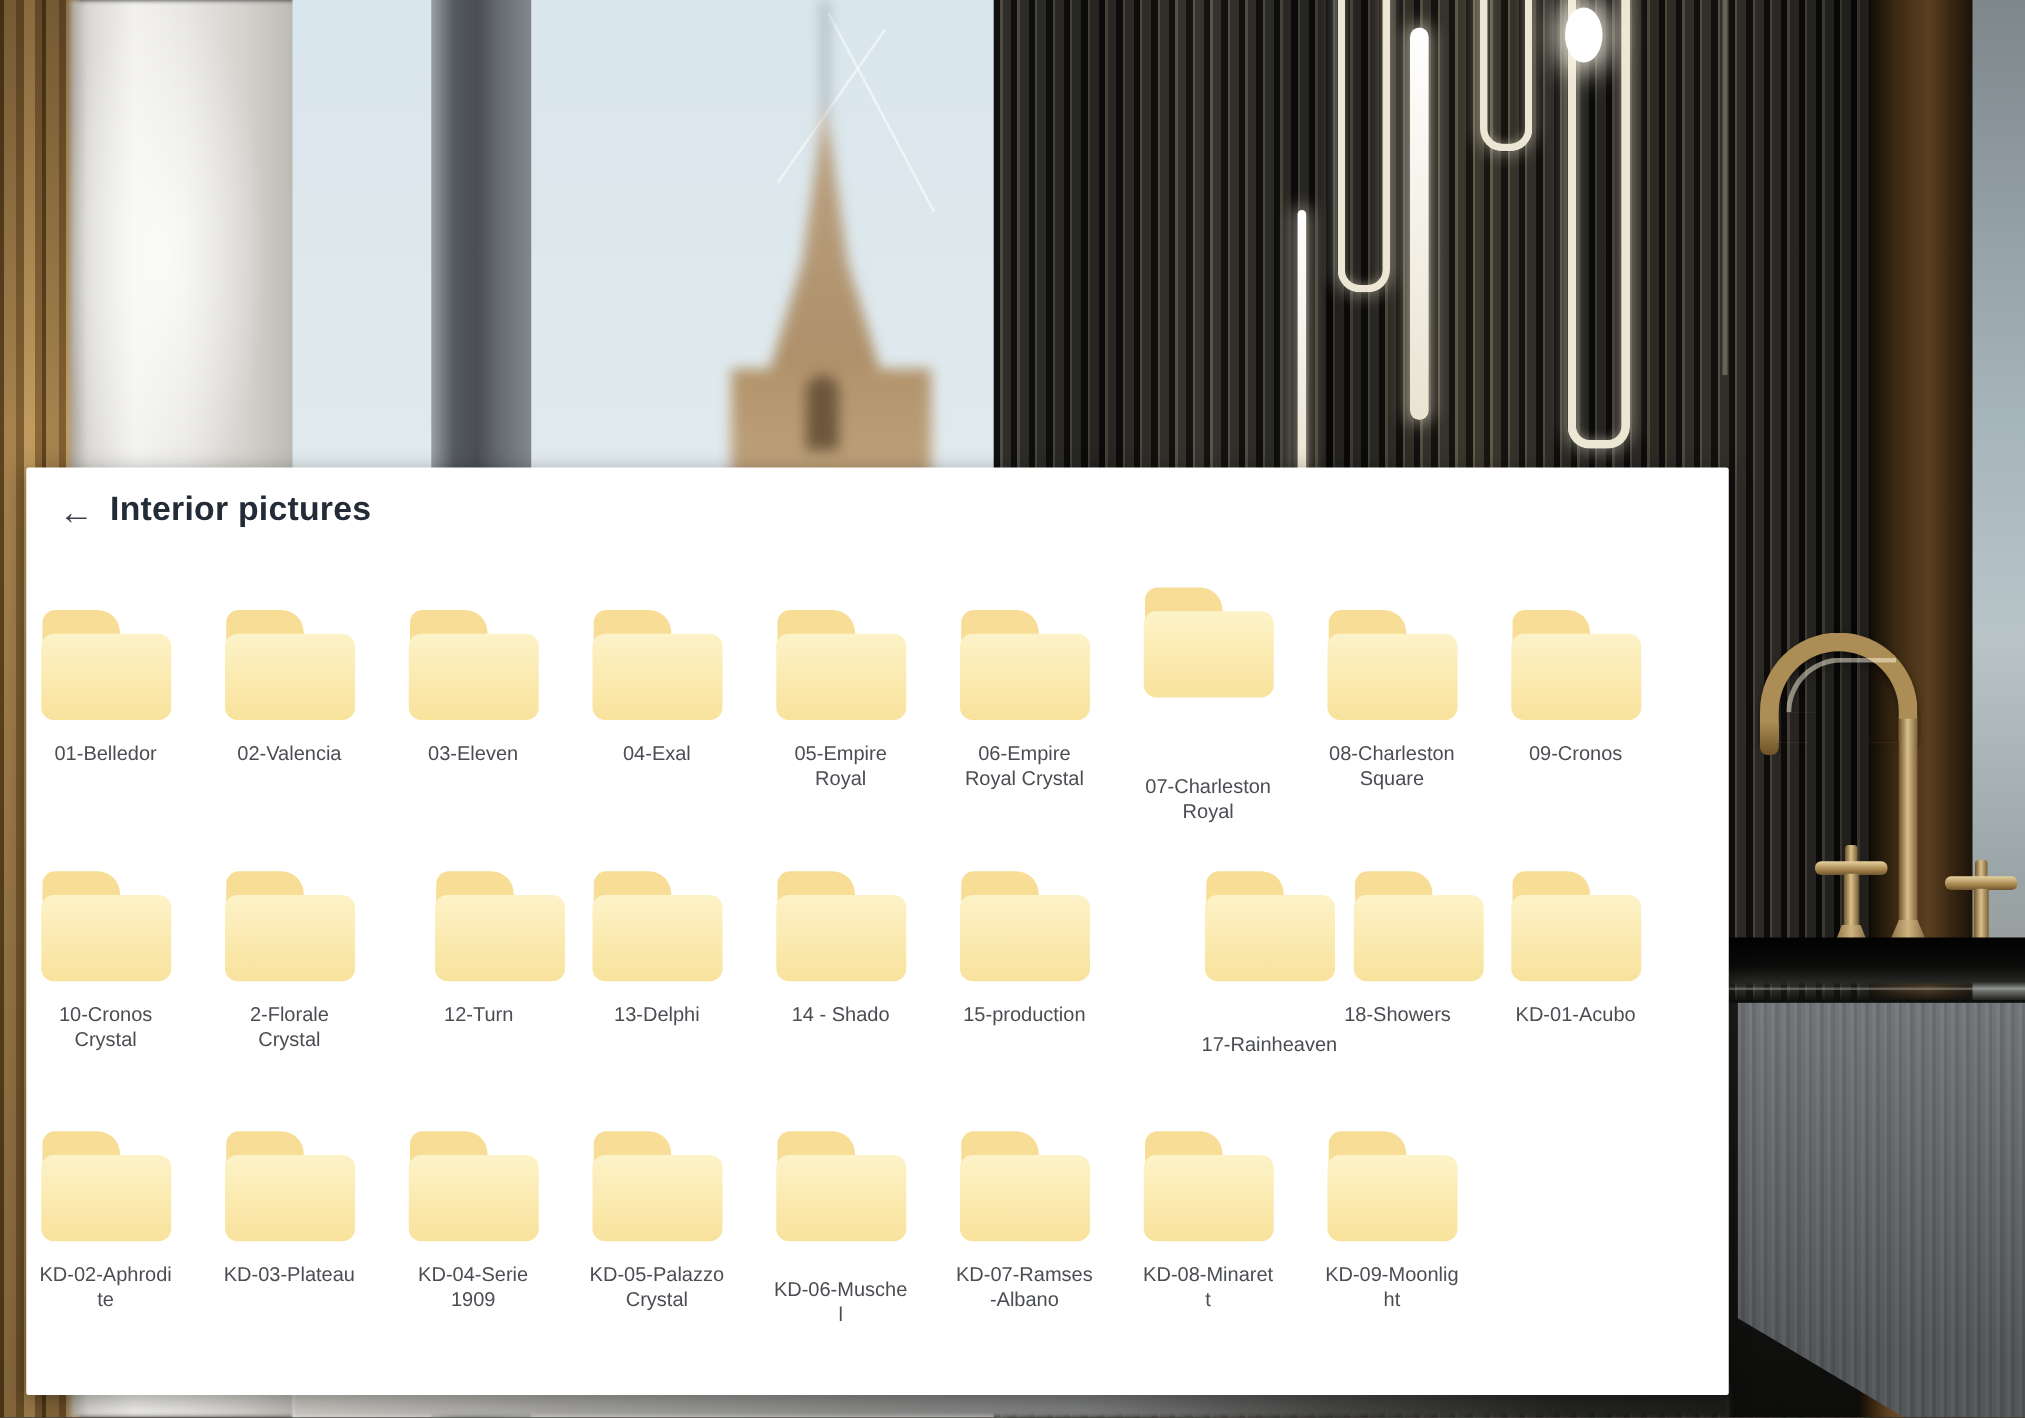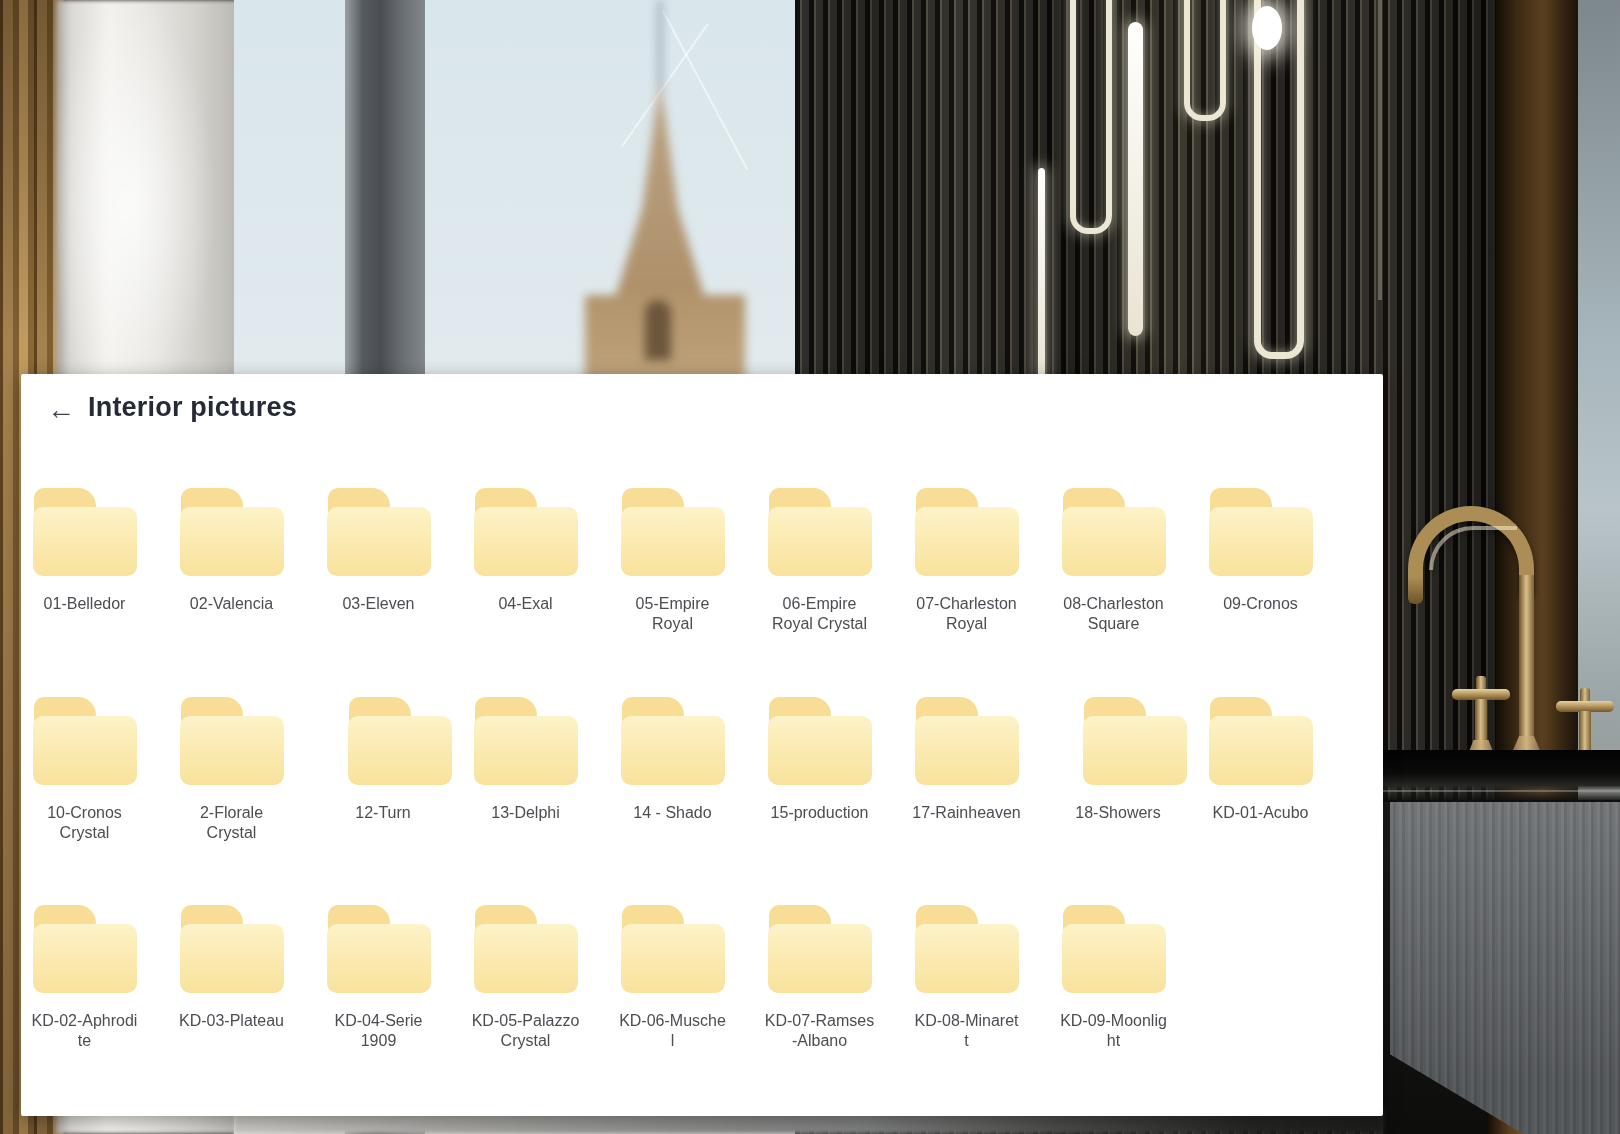--- a/index.html
+++ b/index.html
@@ -188,21 +188,21 @@
 Royal</div>
   </div>
         <div class="cell" style="left: 725px; top: 114px;">
     <div class="f-icon">
       <div class="f-tab"></div>
       <div class="f-body"></div>
     </div>
     <div class="f-label">06-Empire
 Royal Crystal</div>
   </div>
-        <div class="cell" style="left: 872px; top: 114px;">
+        <div class="cell" style="left: 872px; top: 96px; gap: 44px;">
     <div class="f-icon">
       <div class="f-tab"></div>
       <div class="f-body"></div>
     </div>
     <div class="f-label">07-Charleston
 Royal</div>
   </div>
         <div class="cell" style="left: 1019px; top: 114px;">
     <div class="f-icon">
       <div class="f-tab"></div>
@@ -255,21 +255,21 @@
     </div>
     <div class="f-label">14 - Shado</div>
   </div>
         <div class="cell" style="left: 725px; top: 323px;">
     <div class="f-icon">
       <div class="f-tab"></div>
       <div class="f-body"></div>
     </div>
     <div class="f-label">15-production</div>
   </div>
-        <div class="cell" style="left: 872px; top: 323px;">
+        <div class="cell" style="left: 921px; top: 323px; gap: 24px;">
     <div class="f-icon">
       <div class="f-tab"></div>
       <div class="f-body"></div>
     </div>
     <div class="f-label">17-Rainheaven</div>
   </div>
         <div class="cell" style="left: 1019px; top: 323px; align-items: flex-end;">
     <div class="f-icon">
       <div class="f-tab"></div>
       <div class="f-body"></div>
@@ -307,21 +307,21 @@
 1909</div>
   </div>
         <div class="cell" style="left: 431px; top: 531px;">
     <div class="f-icon">
       <div class="f-tab"></div>
       <div class="f-body"></div>
     </div>
     <div class="f-label">KD-05-Palazzo
 Crystal</div>
   </div>
-        <div class="cell" style="left: 578px; top: 531px;">
+        <div class="cell" style="left: 578px; top: 531px; gap: 12px;">
     <div class="f-icon">
       <div class="f-tab"></div>
       <div class="f-body"></div>
     </div>
     <div class="f-label">KD-06-Musche
 l</div>
   </div>
         <div class="cell" style="left: 725px; top: 531px; justify-content: center;">
     <div class="f-icon">
       <div class="f-tab"></div>

